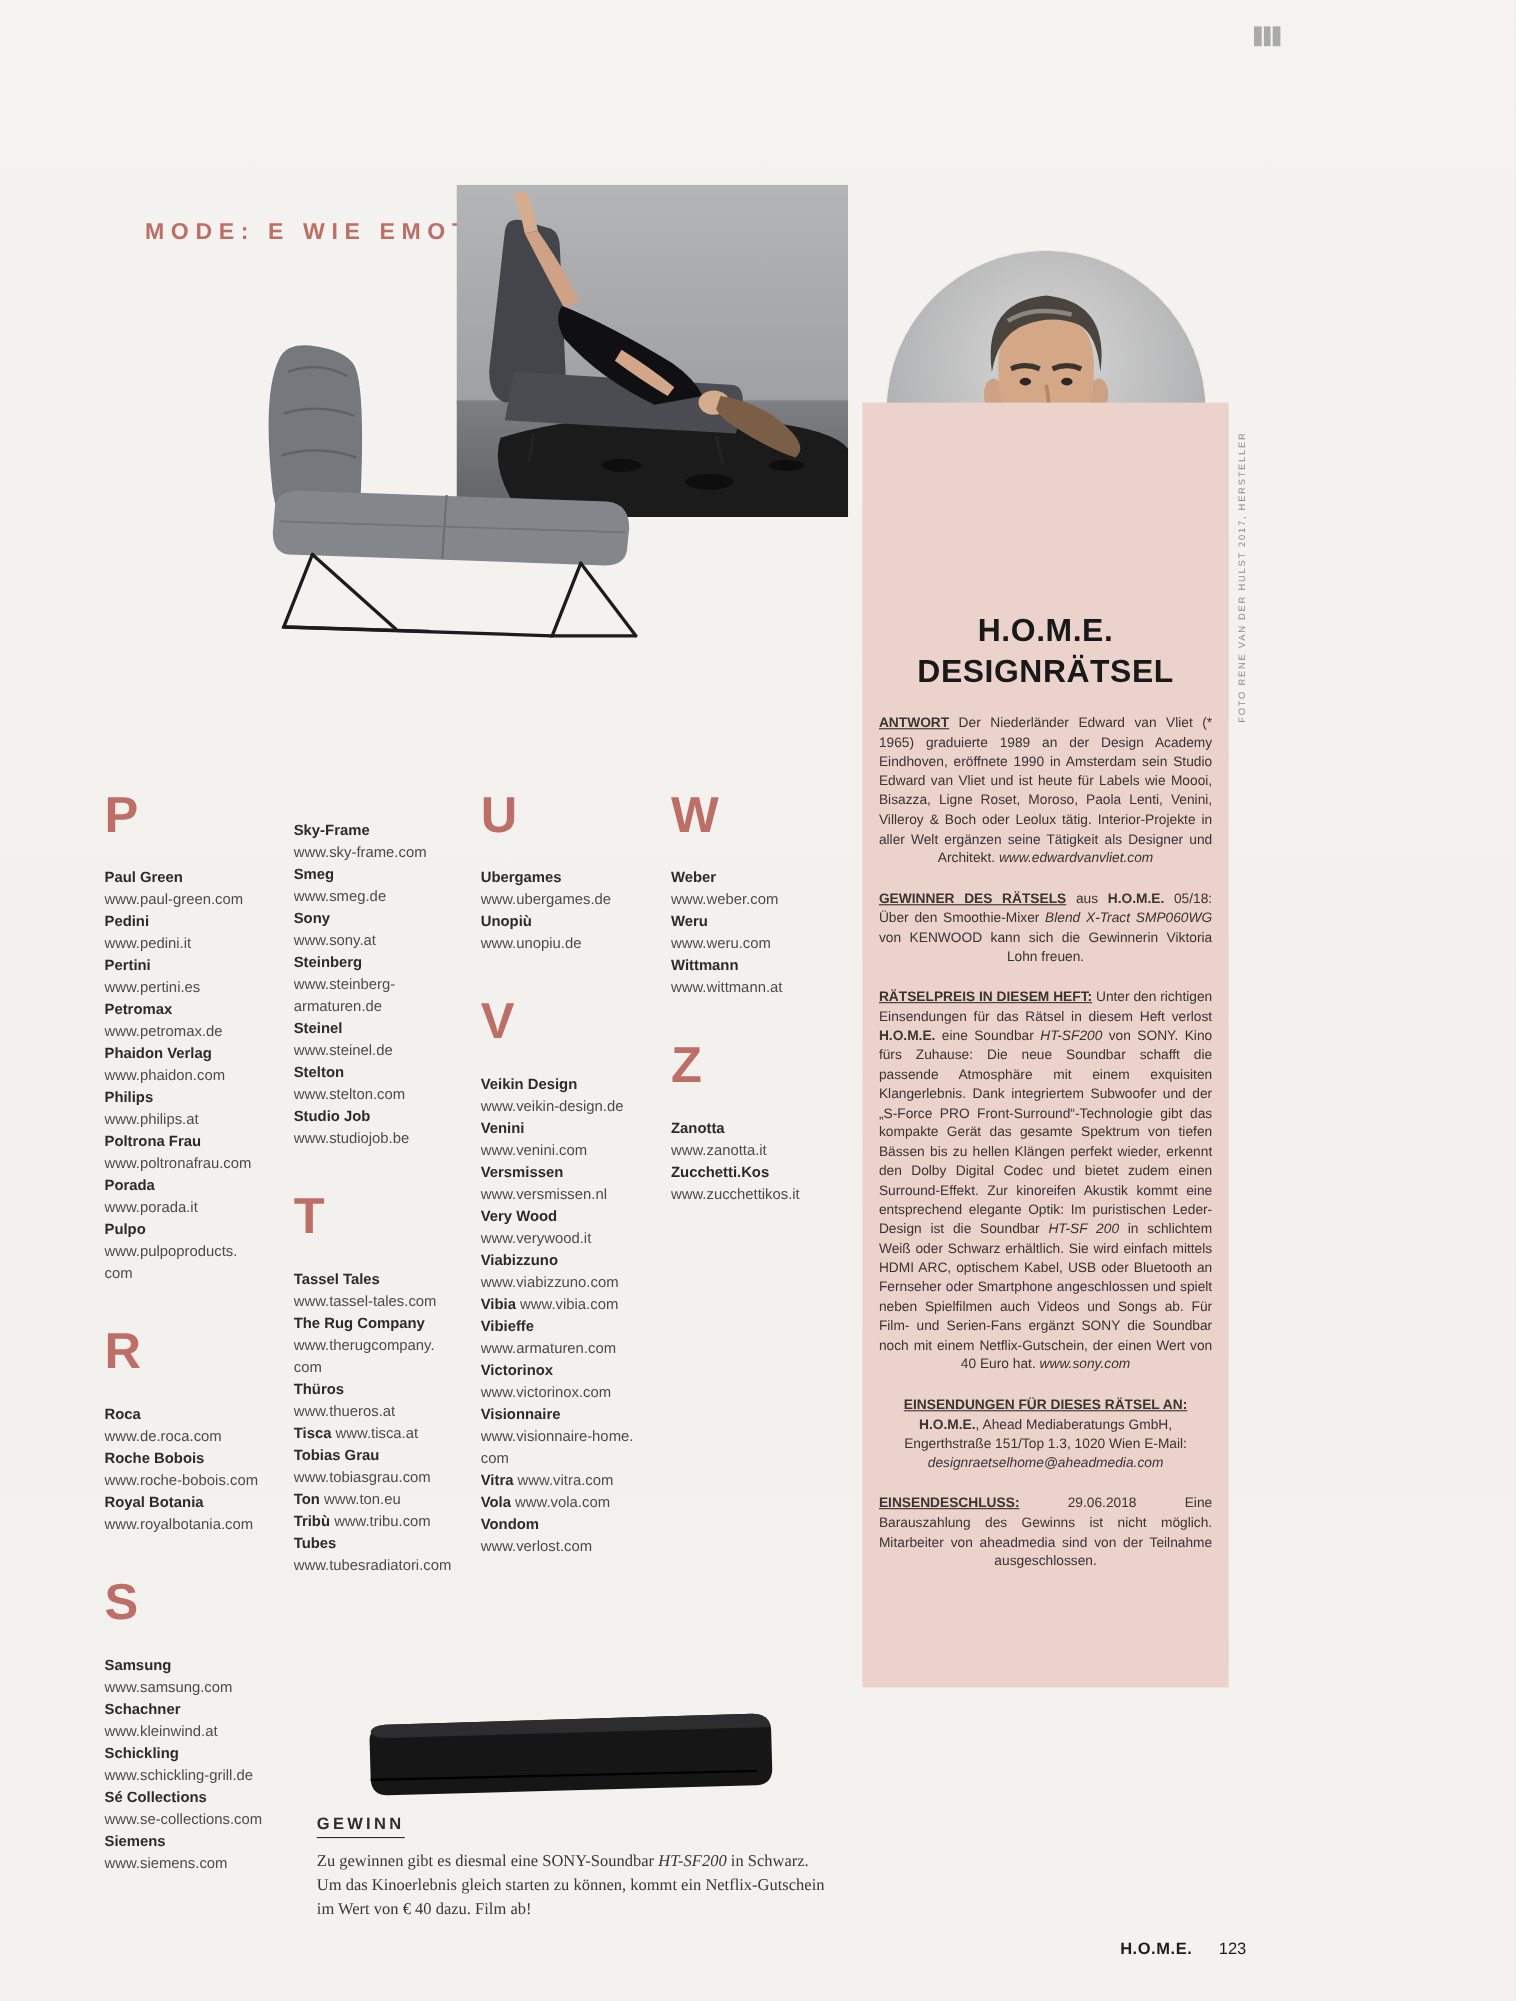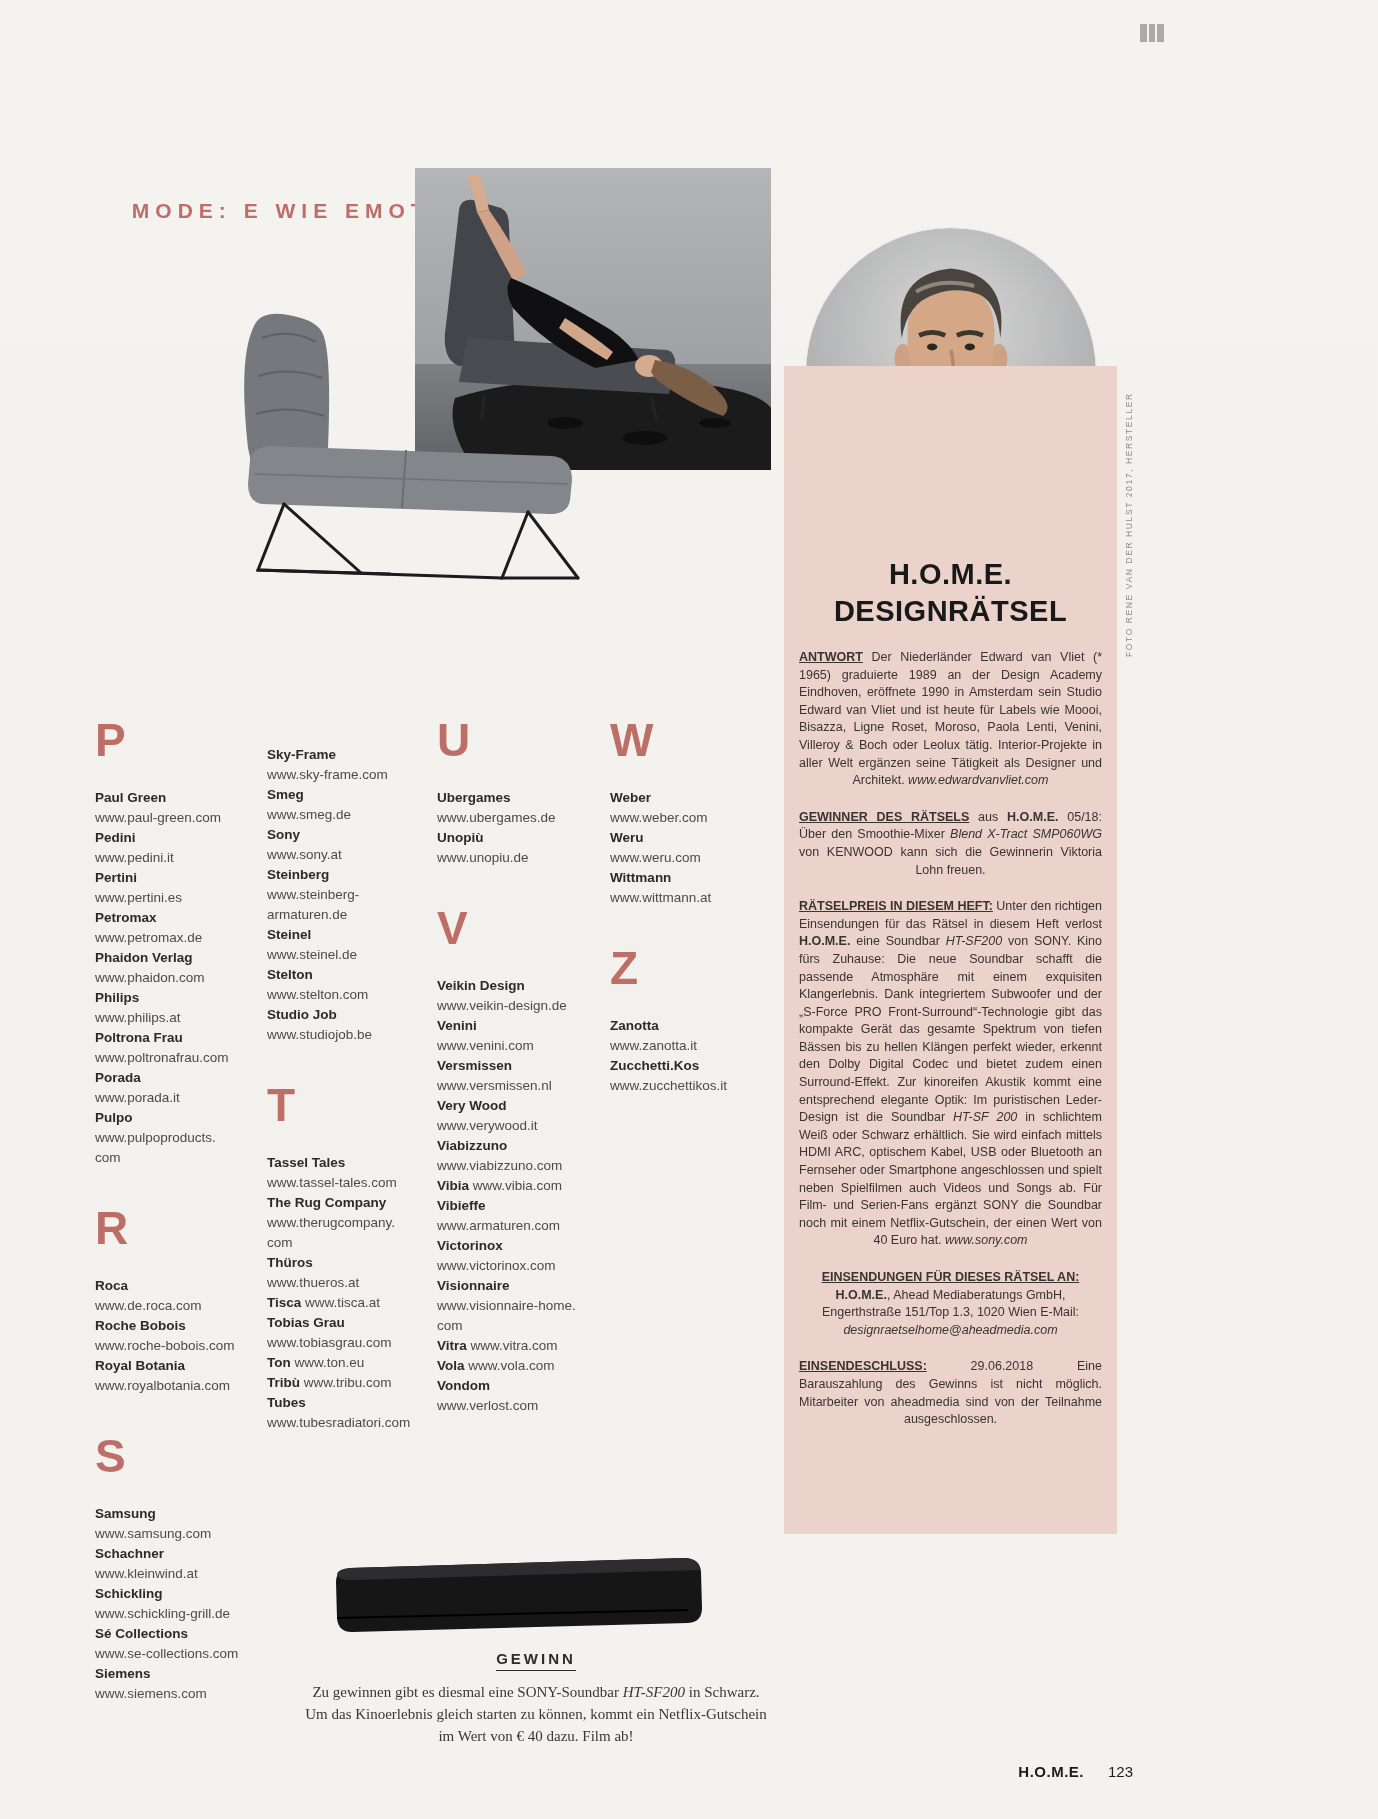--- a/index.html
+++ b/index.html
@@ -35,21 +35,21 @@
   .dir-col{position:absolute;width:172px;}
   .dir-letter{font-size:46px;font-weight:700;color:#bd6f67;line-height:44px;
     margin:38px 0 26px 0;}
   .dir-block:first-child .dir-letter{margin-top:0;}
   .dir-entry{font-size:13.5px;line-height:20px;color:#4d4b49;}
   .entry-name{font-weight:700;color:#2d2b29;}
   .entry-url{white-space:pre-line;}
   
   .soundbar{position:absolute;left:328px;top:1534px;width:384px;height:108px;}
   
-  .gewinn{position:absolute;left:288px;top:1650px;width:464px;text-align:center;margin-left:16px;}
+  .gewinn{position:absolute;left:288px;top:1650px;width:464px;}
   .gewinn-heading{display:inline-block;font-weight:700;font-size:15px;letter-spacing:3px;
     border-bottom:1.5px solid #2f2c2a;padding-bottom:3px;margin-bottom:10px;color:#2f2c2a;}
   .gewinn-text{font-family:"Liberation Serif",serif;font-size:15px;line-height:22px;color:#3a3734;}
   
   .page-footer{position:absolute;left:928px;top:1763px;width:205px;text-align:right;
     font-size:15px;color:#1d1d1d;}
   .footer-mag{font-weight:700;margin-right:24px;letter-spacing:0.5px;}
   
   .corner-mark{position:absolute;left:1140px;top:24px;width:24px;height:18px;opacity:0.55;
     display:flex;gap:2px;}

